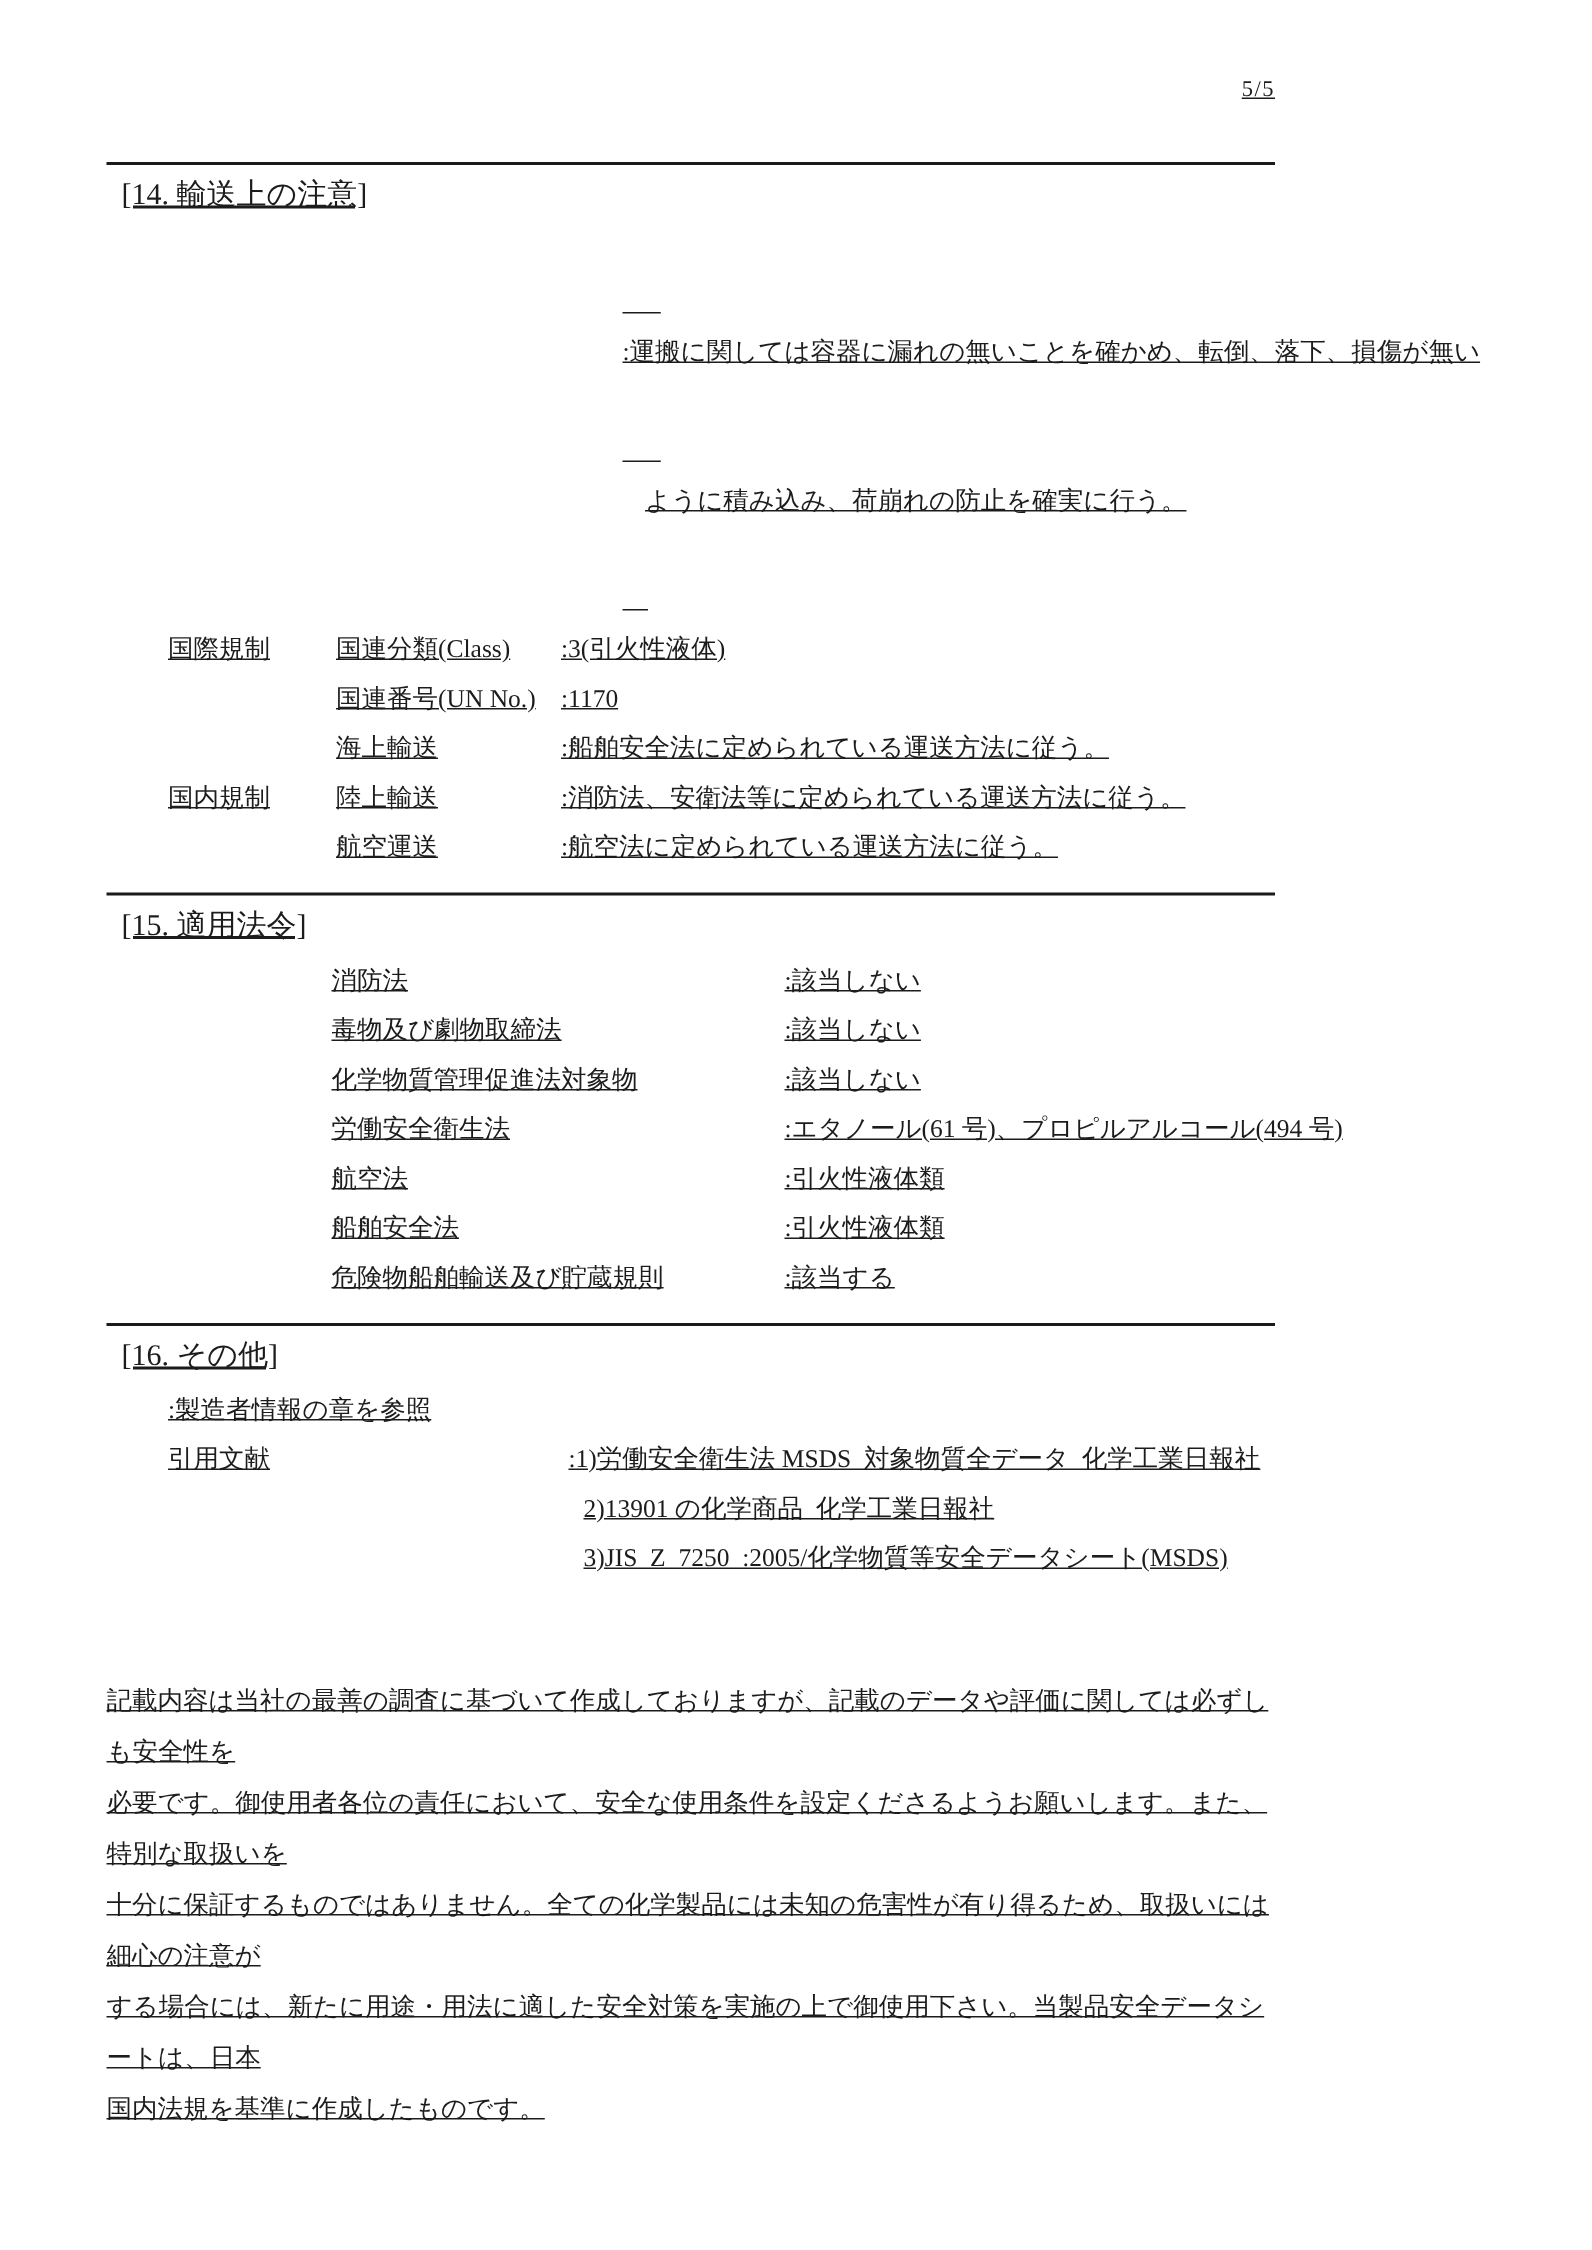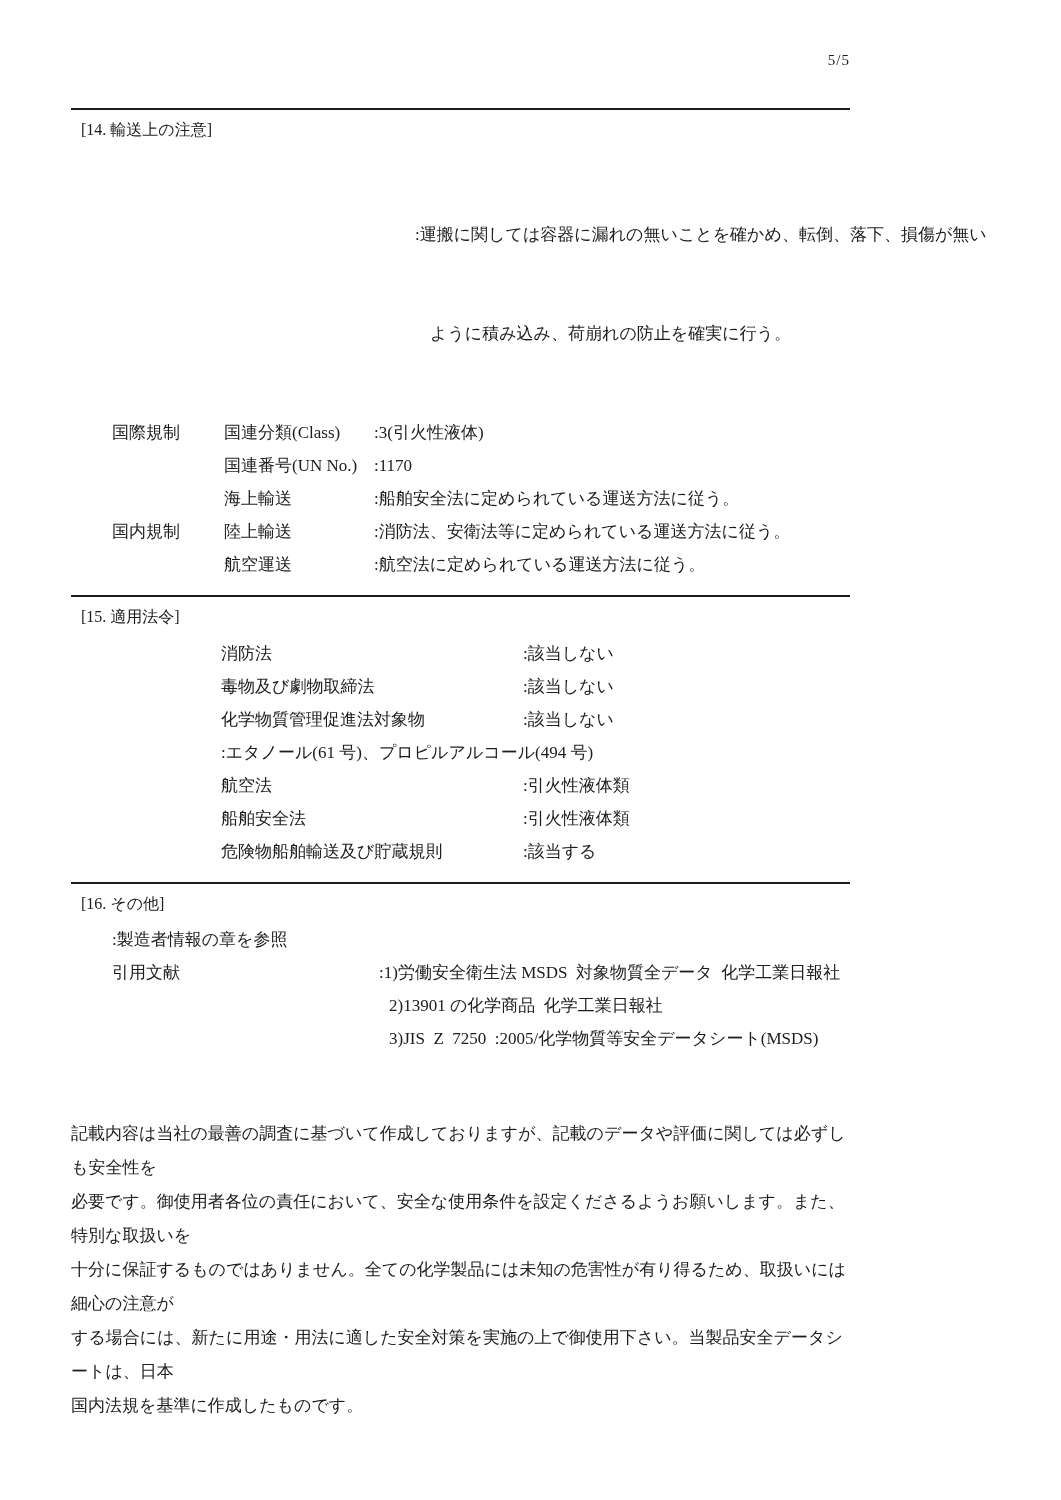--- a/index.html
+++ b/index.html
@@ -13,37 +13,38 @@
     color: #1c1c1c;
     font-family: "Liberation Serif", "DejaVu Serif", serif;
     font-size: 17px;
     overflow: hidden;
   }
   .page {
     box-sizing: border-box;
     width: 921px;
     height: 1500px;
     padding: 50px 71px 0 71px;
+    text-decoration: underline;
   }
   .page-number {
     text-align: right;
     font-size: 15px;
     line-height: 20px;
     letter-spacing: 1px;
   }
   .rule {
     border: 0;
     border-top: 2px solid #1b1b1b;
     height: 0;
   }
   .rule-1 { margin-top: 38px; }
   .rule-2 { margin-top: 14px; }
   .rule-3 { margin-top: 14px; }
   h2.sec-title {
-    font-size: 16px;
+    font-size: 20px;
     font-weight: normal;
     line-height: 28px;
     margin: 6px 0 0 10px;
   }
   .row {
     display: flex;
     line-height: 33px;
     white-space: pre;
   }
   
@@ -127,20 +128,21 @@
       </div>
       <div class="row s15-row">
         <span class="lbl">毒物及び劇物取締法</span>
         <span class="val">:該当しない</span>
       </div>
       <div class="row s15-row">
         <span class="lbl">化学物質管理促進法対象物</span>
         <span class="val">:該当しない</span>
       </div>
       <div class="row s15-row">
+        <span class="lbl">労働安全衛生法</span>
         <span class="val">:エタノール(61 号)、プロピルアルコール(494 号)</span>
       </div>
       <div class="row s15-row">
         <span class="lbl">航空法</span>
         <span class="val">:引火性液体類</span>
       </div>
       <div class="row s15-row">
         <span class="lbl">船舶安全法</span>
         <span class="val">:引火性液体類</span>
       </div>

